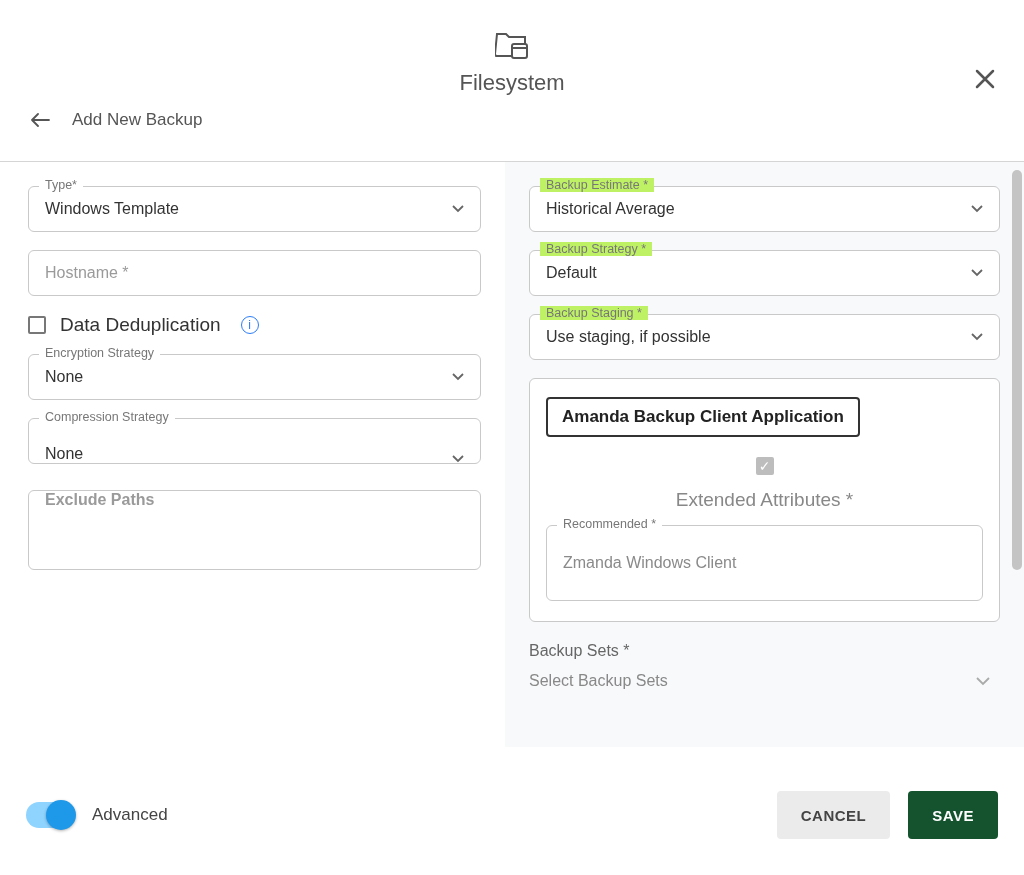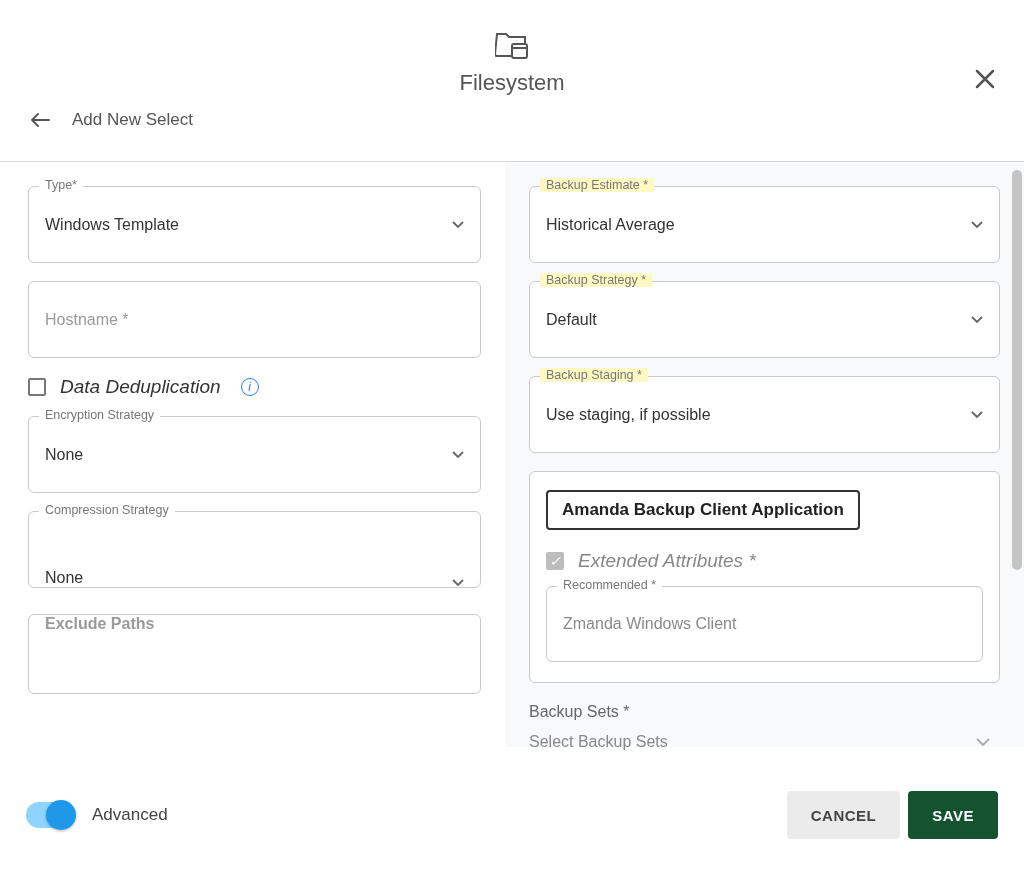--- a/index.html
+++ b/index.html
@@ -40,40 +40,40 @@
     padding: 24px 24px 10px 24px;
     background: #f8f9fb;
     position: relative;
   }
 
   
   .field {
     position: relative;
     border: 1px solid #c9c9c9;
     border-radius: 6px;
-    height: 77px;
+    height: 46px;
     margin-bottom: 18px;
     display: flex; align-items: center;
     padding: 0 16px;
     background: #fff;
   }
   .field-label-float {
     position: absolute; top: -9px; left: 10px;
     background: #fff; padding: 0 6px;
     font-size: 12.5px; color: #777;
   }
   .field-value { font-size: 16px; color: #333; flex: 1; }
   .field-placeholder { font-size: 16px; color: #9a9a9a; flex:1; }
   .field .chevron { color: #777; margin-left: 8px; }
 
   .col-right .field { background:#fff; }
-  .col-right .field-label-float { background:#fef9c3; }
-
-  
-  .checkrow { display:flex; align-items:center; gap: 14px; margin: 6px 0 18px 0; font-style: italic; }
+  .col-right .field-label-float { background:#bef264; }
+
+  
+  .checkrow { display:flex; align-items:center; gap: 14px; margin: 6px 0 18px 0; }
   .checkbox-sq {
     width: 18px; height: 18px; border: 2px solid #777; border-radius: 2px; background:#fff;
     display:flex; align-items:center; justify-content:center;
   }
   .checkbox-sq.checked { background:#bdbdbd; border-color:#bdbdbd; }
   .checkbox-sq.checked::after { content:"✓"; color:#fff; font-size:14px; line-height:1; }
   .check-label { font-size: 19px; color:#333; }
   .check-label.muted { color:#888; }
   .info-icon { width:18px; height:18px; border:1.5px solid #2d7ef7; border-radius:50%; color:#2d7ef7; font-size:12px; display:flex; align-items:center; justify-content:center; margin-left:6px; }
 
@@ -113,21 +113,21 @@
   .footer-left { display:flex; align-items:center; gap:18px; }
   .switch {
     width: 48px; height: 26px; border-radius:13px; background:#8fd3ff; position:relative;
   }
   .switch-knob {
     position:absolute; right:-2px; top:-2px; width:30px; height:30px; border-radius:50%;
     background:#1e98e8; box-shadow:0 1px 3px rgba(0,0,0,0.3);
   }
   .switch-label { font-size:17px; color:#444;text-align:center; }
   .btn { height:48px; padding:0 24px; border-radius:4px; font-size:15px; font-weight:600; letter-spacing:0.5px; display:flex; align-items:center; cursor:pointer; }
-  .btn-cancel { background:#ebebeb; color:#444; margin-right:8px; }
+  .btn-cancel { background:#ebebeb; color:#444; margin-right:18px; }
   .btn-save   { background:#14532d; color:#fff; }
   .footer-right { display:flex; }
 
   svg { display:block; }
 </style>
 </head>
 <body>
 
 <div class="header">
   <div class="header-icon">
@@ -142,21 +142,21 @@
     <svg width="22" height="22" viewBox="0 0 22 22">
         <path d="M3 3 L19 19 M19 3 L3 19" stroke="#555" stroke-width="2.5" stroke-linecap="round"></path>
       </svg>
   </div>
   <div class="breadcrumb">
     <div class="back-arrow">
       <svg width="20" height="14" viewBox="0 0 20 14">
           <path d="M8 1 L2 7 L8 13 M2 7 H19" fill="none" stroke="#555" stroke-width="1.8" stroke-linecap="round" stroke-linejoin="round"></path>
         </svg>
     </div>
-    <div class="breadcrumb-text">Add New Select</div>
+    <div class="breadcrumb-text">Add New Backup</div>
   </div>
 </div>
 <div class="divider"></div>
 
 <div class="main">
 
   <div class="col-left">
 
     <div class="field">
       <span class="field-label-float">Type*</span>
@@ -232,21 +232,21 @@
       <span class="chevron">
         <svg width="12" height="8" viewBox="0 0 12 8">
             <path d="M1 1 L6 6 L11 1" fill="none" stroke="#666" stroke-width="1.8"></path>
           </svg>
       </span>
     </div>
 
     <div class="app-box">
       <div class="app-chip">Amanda Backup Client Application</div>
 
-      <div class="checkrow" style="margin:6px 0 14px 0;">
+      <div class="checkrow" style="margin:6px 0 14px 0;flex-direction:column;">
         <div class="checkbox-sq checked"></div>
         <div class="check-label muted">Extended Attributes *</div>
       </div>
 
       <div class="field" style="margin-bottom:0; height:76px;">
         <span class="field-label-float" style="background:#fff;">Recommended *</span>
         <span class="field-placeholder" style="color:#8a8a8a;">Zmanda Windows Client</span>
       </div>
     </div>
 

